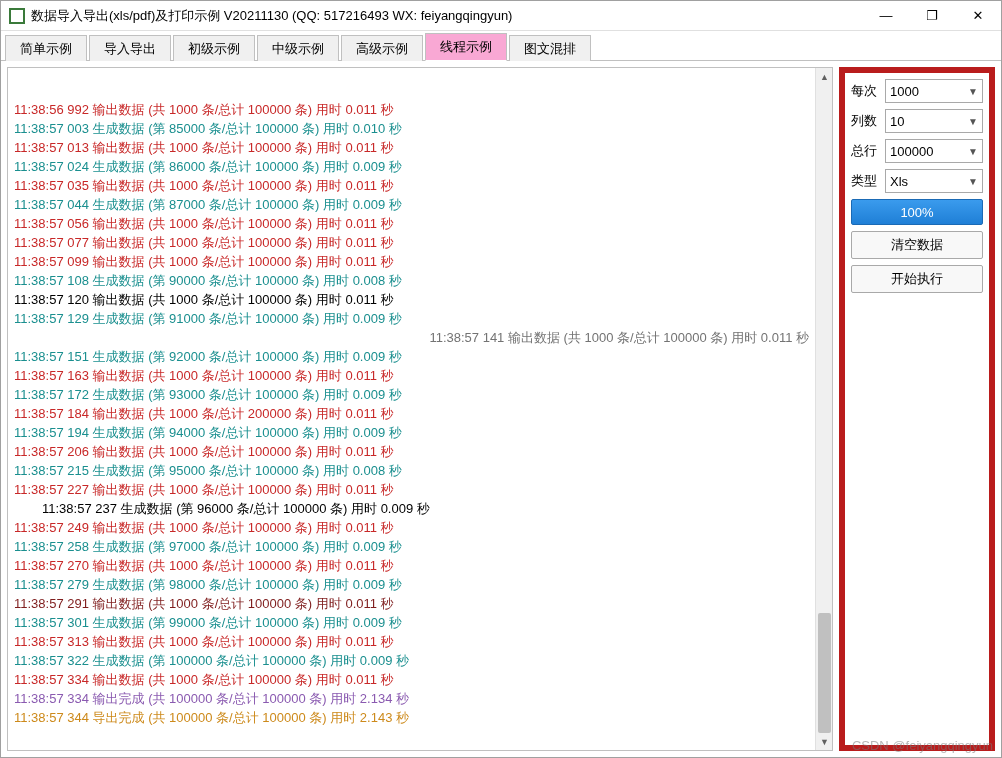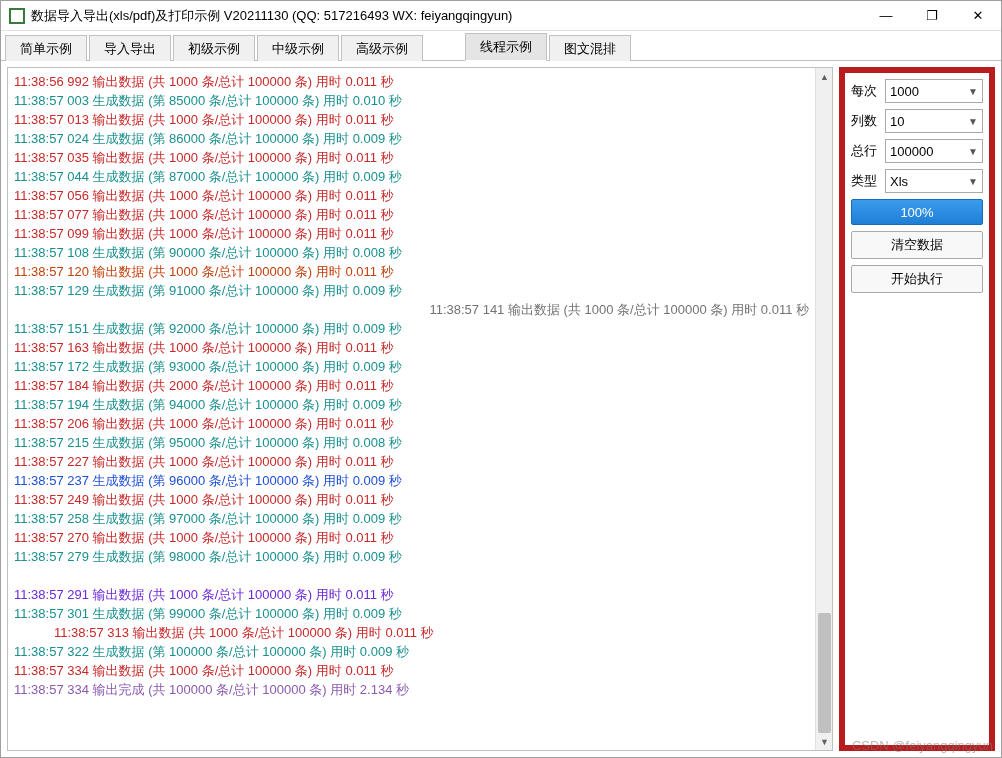--- a/index.html
+++ b/index.html
@@ -54,24 +54,23 @@
     border-bottom: none;
     background: #f0f0f0;
     margin-right: 2px;
     display: flex; align-items: center;
     font-size: 13px;
     color: #000;
     position: relative;
     top: 1px;
   }
   .tab.active {
-    background: #e5e5e5;
+    background: #f9a8d4;
     border-bottom: 1px solid #fff;
     height: 28px;
-    margin-left: 40px;
   }
   
   .body-area {
     flex: 1;
     display: flex;
     padding: 6px;
     gap: 6px;
     overflow: hidden;
   }
   .log-panel-wrap {
@@ -188,52 +187,53 @@
       <div class="tab">中级示例</div>
       <div class="tab">高级示例</div>
       <div class="tab active">线程示例</div>
       <div class="tab">图文混排</div>
     </div>
 
   <div class="body-area">
 
     <div class="log-panel-wrap">
       <div class="log-panel" id="log-lines">
-          <span class="log-line" style="color: rgb(200, 40, 40);">11:38:56 992 输出数据 (共 1000 条/总计 100000 条) 用时 0.011 秒</span>
+          <span class="log-line" style="color: rgb(200, 40, 40); margin-top: 28px;">11:38:56 992 输出数据 (共 1000 条/总计 100000 条) 用时 0.011 秒</span>
           <span class="log-line" style="color: rgb(26, 143, 143);">11:38:57 003 生成数据 (第 85000 条/总计 100000 条) 用时 0.010 秒</span>
           <span class="log-line" style="color: rgb(200, 40, 40);">11:38:57 013 输出数据 (共 1000 条/总计 100000 条) 用时 0.011 秒</span>
           <span class="log-line" style="color: rgb(26, 143, 143);">11:38:57 024 生成数据 (第 86000 条/总计 100000 条) 用时 0.009 秒</span>
           <span class="log-line" style="color: rgb(200, 40, 40);">11:38:57 035 输出数据 (共 1000 条/总计 100000 条) 用时 0.011 秒</span>
           <span class="log-line" style="color: rgb(26, 143, 143);">11:38:57 044 生成数据 (第 87000 条/总计 100000 条) 用时 0.009 秒</span>
           <span class="log-line" style="color: rgb(200, 40, 40);">11:38:57 056 输出数据 (共 1000 条/总计 100000 条) 用时 0.011 秒</span>
           <span class="log-line" style="color: rgb(200, 40, 40);">11:38:57 077 输出数据 (共 1000 条/总计 100000 条) 用时 0.011 秒</span>
           <span class="log-line" style="color: rgb(200, 40, 40);">11:38:57 099 输出数据 (共 1000 条/总计 100000 条) 用时 0.011 秒</span>
           <span class="log-line" style="color: rgb(26, 143, 143);">11:38:57 108 生成数据 (第 90000 条/总计 100000 条) 用时 0.008 秒</span>
-          <span class="log-line" style="color: #c2410c;">11:38:57 120 输出数据 (共 1000 条/总计 100000 条) 用时 0.011 秒</span>
+          <span class="log-line" style="color: #000000;">11:38:57 120 输出数据 (共 1000 条/总计 100000 条) 用时 0.011 秒</span>
           <span class="log-line" style="color: rgb(26, 143, 143);">11:38:57 129 生成数据 (第 91000 条/总计 100000 条) 用时 0.009 秒</span>
           <span class="log-line" style="color: #737373; text-align: right;">11:38:57 141 输出数据 (共 1000 条/总计 100000 条) 用时 0.011 秒</span>
           <span class="log-line" style="color: rgb(26, 143, 143);">11:38:57 151 生成数据 (第 92000 条/总计 100000 条) 用时 0.009 秒</span>
           <span class="log-line" style="color: rgb(200, 40, 40);">11:38:57 163 输出数据 (共 1000 条/总计 100000 条) 用时 0.011 秒</span>
           <span class="log-line" style="color: rgb(26, 143, 143);">11:38:57 172 生成数据 (第 93000 条/总计 100000 条) 用时 0.009 秒</span>
-          <span class="log-line" style="color: rgb(200, 40, 40);">11:38:57 184 输出数据 (共 2000 条/总计 100000 条) 用时 0.011 秒</span>
+          <span class="log-line" style="color: rgb(200, 40, 40);">11:38:57 184 输出数据 (共 1000 条/总计 200000 条) 用时 0.011 秒</span>
           <span class="log-line" style="color: rgb(26, 143, 143);">11:38:57 194 生成数据 (第 94000 条/总计 100000 条) 用时 0.009 秒</span>
           <span class="log-line" style="color: rgb(200, 40, 40);">11:38:57 206 输出数据 (共 1000 条/总计 100000 条) 用时 0.011 秒</span>
           <span class="log-line" style="color: rgb(26, 143, 143);">11:38:57 215 生成数据 (第 95000 条/总计 100000 条) 用时 0.008 秒</span>
           <span class="log-line" style="color: rgb(200, 40, 40);">11:38:57 227 输出数据 (共 1000 条/总计 100000 条) 用时 0.011 秒</span>
-          <span class="log-line" style="color: #1d4ed8;">11:38:57 237 生成数据 (第 96000 条/总计 100000 条) 用时 0.009 秒</span>
+          <span class="log-line" style="color: #000000; margin-left: 28px;">11:38:57 237 生成数据 (第 96000 条/总计 100000 条) 用时 0.009 秒</span>
           <span class="log-line" style="color: rgb(200, 40, 40);">11:38:57 249 输出数据 (共 1000 条/总计 100000 条) 用时 0.011 秒</span>
           <span class="log-line" style="color: rgb(26, 143, 143);">11:38:57 258 生成数据 (第 97000 条/总计 100000 条) 用时 0.009 秒</span>
           <span class="log-line" style="color: rgb(200, 40, 40);">11:38:57 270 输出数据 (共 1000 条/总计 100000 条) 用时 0.011 秒</span>
           <span class="log-line" style="color: rgb(26, 143, 143);">11:38:57 279 生成数据 (第 98000 条/总计 100000 条) 用时 0.009 秒</span>
-          <span class="log-line" style="color: #6d28d9; margin-top: 19px;">11:38:57 291 输出数据 (共 1000 条/总计 100000 条) 用时 0.011 秒</span>
+          <span class="log-line" style="color: #7f1d1d;">11:38:57 291 输出数据 (共 1000 条/总计 100000 条) 用时 0.011 秒</span>
           <span class="log-line" style="color: rgb(26, 143, 143);">11:38:57 301 生成数据 (第 99000 条/总计 100000 条) 用时 0.009 秒</span>
-          <span class="log-line" style="color: rgb(200, 40, 40); margin-left: 40px;">11:38:57 313 输出数据 (共 1000 条/总计 100000 条) 用时 0.011 秒</span>
+          <span class="log-line" style="color: rgb(200, 40, 40);">11:38:57 313 输出数据 (共 1000 条/总计 100000 条) 用时 0.011 秒</span>
           <span class="log-line" style="color: rgb(26, 143, 143);">11:38:57 322 生成数据 (第 100000 条/总计 100000 条) 用时 0.009 秒</span>
           <span class="log-line" style="color: rgb(200, 40, 40);">11:38:57 334 输出数据 (共 1000 条/总计 100000 条) 用时 0.011 秒</span>
           <span class="log-line" style="color: rgb(138, 90, 176);">11:38:57 334 输出完成 (共 100000 条/总计 100000 条) 用时 2.134 秒</span>
+          <span class="log-line" style="color: rgb(205, 138, 27);">11:38:57 344 导出完成 (共 100000 条/总计 100000 条) 用时 2.143 秒</span>
         </div>
       <div class="scrollbar-v">
         <div class="scroll-arrow up">▲</div>
         <div class="thumb"></div>
         <div class="scroll-arrow down">▼</div>
       </div>
     </div>
 
     <div class="right-panel">
 

